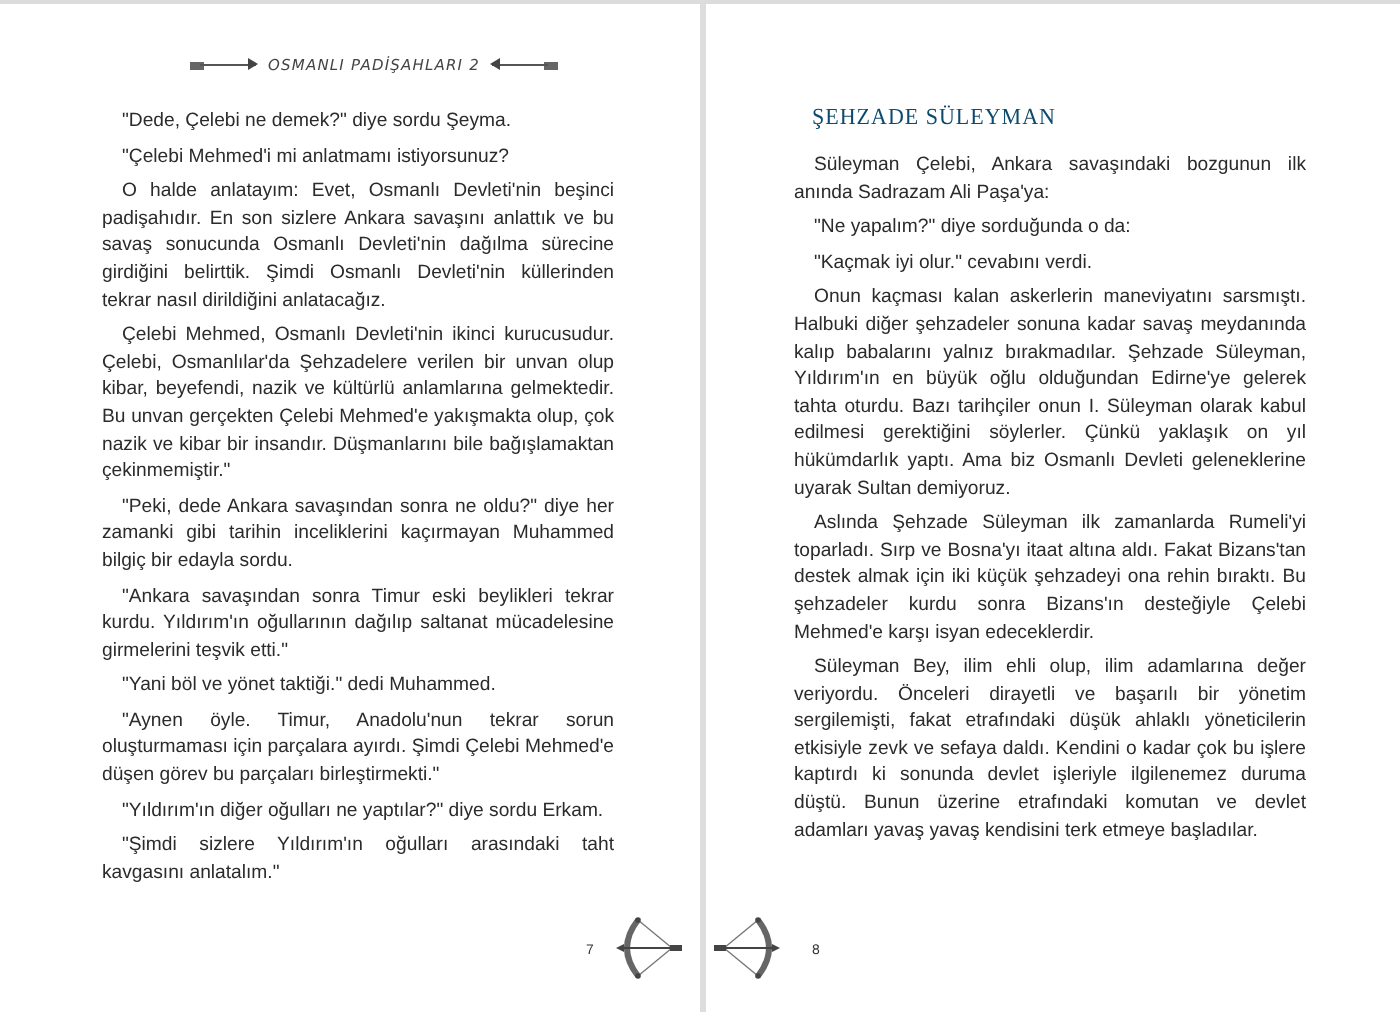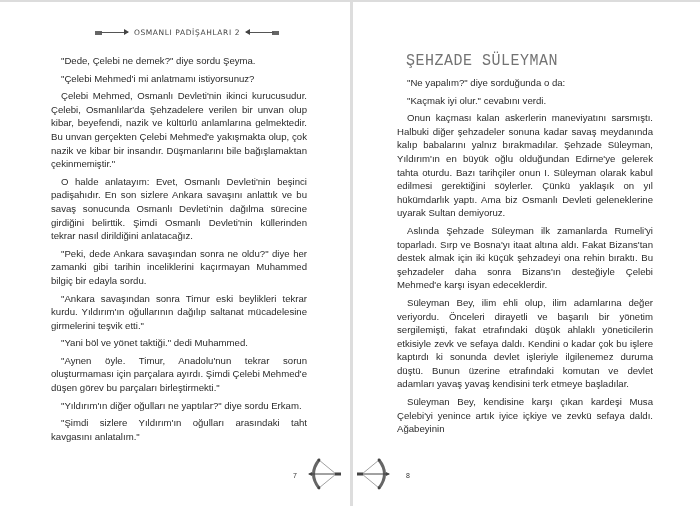--- a/index.html
+++ b/index.html
@@ -11,60 +11,60 @@
     }
     .spread { position: absolute; left: 0; top: 0; width: 700px; height: 506px; border-top: 2px solid #dcdcdc; box-sizing: border-box; }
     .spine { position: absolute; left: 350px; top: 0; width: 3px; height: 506px; background: #dddddd; }
     .page { position: absolute; top: 0; height: 506px; }
     .page.left { left: 0; width: 350px; }
     .page.right { left: 353px; width: 347px; }
 
     .running-head {
       position: absolute; top: 26px; left: 0; right: 0;
       display: flex; justify-content: center; align-items: center; gap: 6px;
-      font-family: "DejaVu Sans", sans-serif; 
+      font-family: "DejaVu Sans", sans-serif; font-style: italic;
       font-size: 7.5px; letter-spacing: 0.6px; color: #444; padding-left: 24px;
     }
     .arrow { display: inline-block; width: 28px; height: 6px; position: relative; }
     .arrow::before { content: ""; position: absolute; left: 0; right: 0; top: 3px; border-top: 1px solid #555; }
     .arrow.r::after { content: ""; position: absolute; right: -1px; top: 0; border-left: 5px solid #444; border-top: 3px solid transparent; border-bottom: 3px solid transparent; }
     .arrow.l::after { content: ""; position: absolute; left: -1px; top: 0; border-right: 5px solid #444; border-top: 3px solid transparent; border-bottom: 3px solid transparent; }
     .fletch { display:inline-block; width:7px; height:4px; background:#666; margin-right:-2px; }
 
     .text { position: absolute; font-size: 9.6px; line-height: 13.6px; text-align: justify; }
     .page.left .text { left: 51px; width: 256px; top: 52px; }
     .page.right .text { left: 44px; width: 256px; top: 74px; }
     .text p { margin: 0 0 4px 0; text-indent: 10px; hyphens: manual; }
 
     .chapter-title {
       position: absolute; left: 53px; top: 51px;
-      font-family: Liberation Mono, monospace; font-size: 15px; letter-spacing: 0.5px;
-      color: #737373; font-weight: normal; transform: scaleY(1.05);
+      font-family: Liberation Serif, serif; font-size: 11px; letter-spacing: 0.5px;
+      color: #0c4a6e; font-weight: normal; transform: scaleY(1.05);
     }
 
     .folio { position: absolute; font-size: 7px; color: #333; }
     .bow { position: absolute; width: 36px; height: 34px; }
   </style>
 </head>
 <body>
 
 <div class="spread">
   <div class="spine"></div>
 
   <div class="page left">
     <div class="running-head">
       <span><span class="fletch"></span><span class="arrow r"></span></span>
       <span>OSMANLI PADİŞAHLARI 2</span>
       <span><span class="arrow l"></span><span class="fletch" style="margin-left:-2px;margin-right:0"></span></span>
     </div>
     <div class="text">
       <p>"Dede, Çelebi ne demek?" diye sordu Şeyma.</p>
       <p>"Çelebi Mehmed'i mi anlatmamı istiyorsunuz?</p>
+      <p>O halde anlatayım: Evet, Osmanlı Devleti'nin beşinci padişahıdır. En son sizlere Ankara savaşını anlattık ve bu savaş sonucunda Osmanlı Devleti'nin dağılma sürecine girdiğini belirttik. Şimdi Osmanlı Devleti'nin küllerinden tekrar nasıl dirildiğini anlatacağız.</p>
       <p>Çelebi Mehmed, Osmanlı Devleti'nin ikinci kurucusudur. Çelebi, Osmanlılar'da Şehzadelere verilen bir unvan olup kibar, beyefendi, nazik ve kültürlü anlamlarına gelmektedir. Bu unvan gerçekten Çelebi Mehmed'e yakışmakta olup, çok nazik ve kibar bir insandır. Düşmanlarını bile bağışlamaktan çekinmemiştir."</p>
-      <p>O halde anlatayım: Evet, Osmanlı Devleti'nin beşinci padişahıdır. En son sizlere Ankara savaşını anlattık ve bu savaş sonucunda Osmanlı Devleti'nin dağılma sürecine girdiğini belirttik. Şimdi Osmanlı Devleti'nin küllerinden tekrar nasıl dirildiğini anlatacağız.</p>
       <p>"Peki, dede Ankara savaşından sonra ne oldu?" diye her zamanki gibi tarihin inceliklerini kaçırmayan Muhammed bilgiç bir edayla sordu.</p>
       <p>"Ankara savaşından sonra Timur eski beylikleri tekrar kurdu. Yıldırım'ın oğullarının dağılıp saltanat mücadelesine girmelerini teşvik etti."</p>
       <p>"Yani böl ve yönet taktiği." dedi Muhammed.</p>
       <p>"Aynen öyle. Timur, Anadolu'nun tekrar sorun oluşturmaması için parçalara ayırdı. Şimdi Çelebi Mehmed'e düşen görev bu parçaları birleştirmekti."</p>
       <p>"Yıldırım'ın diğer oğulları ne yaptılar?" diye sordu Erkam.</p>
       <p>"Şimdi sizlere Yıldırım'ın oğulları arasındaki taht kavgasını anlatalım."</p>
     </div>
     <span class="folio" style="left:293px; top:470px;">7</span>
     <svg class="bow" style="left:306px; top:455px;" viewBox="0 0 36 34">
       <path d="M13 3 Q2 17 13 31" fill="none" stroke="#666" stroke-width="3"></path>
@@ -74,26 +74,26 @@
       <polygon points="2,17 6,15 6,19" fill="#444"></polygon>
       <rect x="29" y="15.5" width="6" height="3" fill="#444"></rect>
       <circle cx="13" cy="3" r="1.4" fill="#444"></circle>
       <circle cx="13" cy="31" r="1.4" fill="#444"></circle>
     </svg>
   </div>
 
   <div class="page right">
     <div class="chapter-title">ŞEHZADE SÜLEYMAN</div>
     <div class="text">
+      <p>Süleyman Çelebi, Ankara savaşındaki bozgunun ilk anında Sadrazam Ali Paşa'ya:</p>
       <p>"Ne yapalım?" diye sorduğunda o da:</p>
       <p>"Kaçmak iyi olur." cevabını verdi.</p>
       <p>Onun kaçması kalan askerlerin maneviyatını sarsmıştı. Halbuki diğer şehzadeler sonuna kadar savaş meydanında kalıp babalarını yalnız bırakmadılar. Şehzade Süleyman, Yıldırım'ın en büyük oğlu olduğundan Edirne'ye gelerek tahta oturdu. Bazı tarihçiler onun I. Süleyman olarak kabul edilmesi gerektiğini söylerler. Çünkü yaklaşık on yıl hükümdarlık yaptı. Ama biz Osmanlı Devleti geleneklerine uyarak Sultan demiyoruz.</p>
-      <p>Aslında Şehzade Süleyman ilk zamanlarda Rumeli'yi toparladı. Sırp ve Bosna'yı itaat altına aldı. Fakat Bizans'tan destek almak için iki küçük şehzadeyi ona rehin bıraktı. Bu şehzadeler daha sonra Bizans'ın desteğiyle Çelebi Mehmed'e karşı isyan edeceklerdir.</p>
+      <p>Aslında Şehzade Süleyman ilk zamanlarda Rumeli'yi toparladı. Sırp ve Bosna'yı itaat altına aldı. Fakat Bizans'tan destek almak için iki küçük şehzadeyi ona rehin bıraktı. Bu şehzadeler kurdu sonra Bizans'ın desteğiyle Çelebi Mehmed'e karşı isyan edeceklerdir.</p>
       <p>Süleyman Bey, ilim ehli olup, ilim adamlarına değer veriyordu. Önceleri dirayetli ve başarılı bir yönetim sergilemişti, fakat etrafındaki düşük ahlaklı yöneticilerin etkisiyle zevk ve sefaya daldı. Kendini o kadar çok bu işlere kaptırdı ki sonunda devlet işleriyle ilgilenemez duruma düştü. Bunun üzerine etrafındaki komutan ve devlet adamları yavaş yavaş kendisini terk etmeye başladılar.</p>
-      <p>Süleyman Bey, kendisine karşı çıkan kardeşi Musa Çelebi'yi yenince artık iyice içkiye ve zevkü sefaya daldı. Ağabeyinin</p>
     </div>
     <svg class="bow" style="left:3px; top:455px;" viewBox="0 0 36 34">
       <path d="M23 3 Q34 17 23 31" fill="none" stroke="#666" stroke-width="3"></path>
       <line x1="23" y1="3" x2="6" y2="17" stroke="#777" stroke-width="0.7"></line>
       <line x1="23" y1="31" x2="6" y2="17" stroke="#777" stroke-width="0.7"></line>
       <line x1="2" y1="17" x2="33" y2="17" stroke="#444" stroke-width="1"></line>
       <polygon points="34,17 30,15 30,19" fill="#444"></polygon>
       <rect x="1" y="15.5" width="6" height="3" fill="#444"></rect>
       <circle cx="23" cy="3" r="1.4" fill="#444"></circle>
       <circle cx="23" cy="31" r="1.4" fill="#444"></circle>

